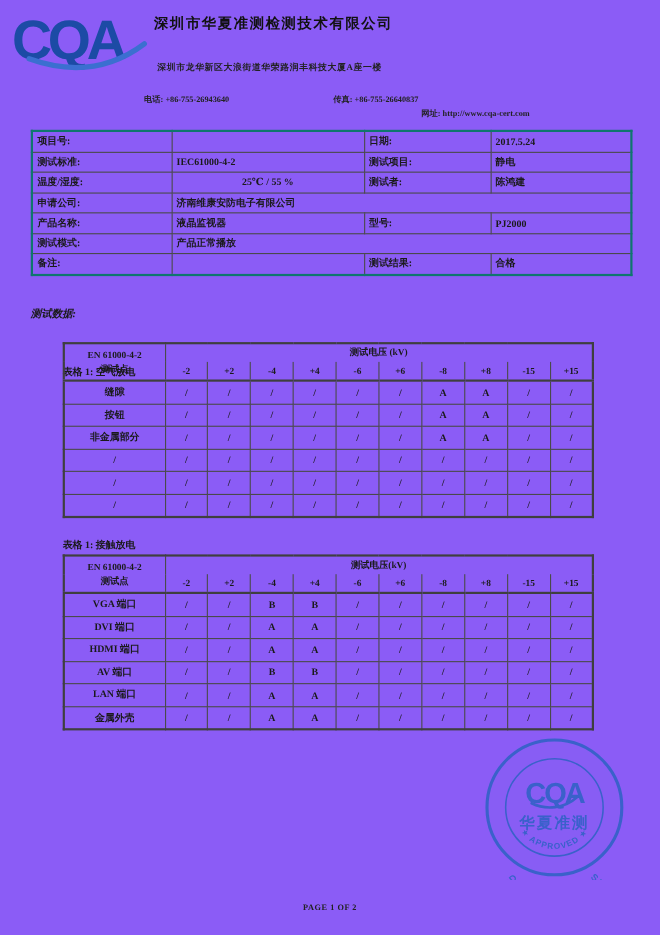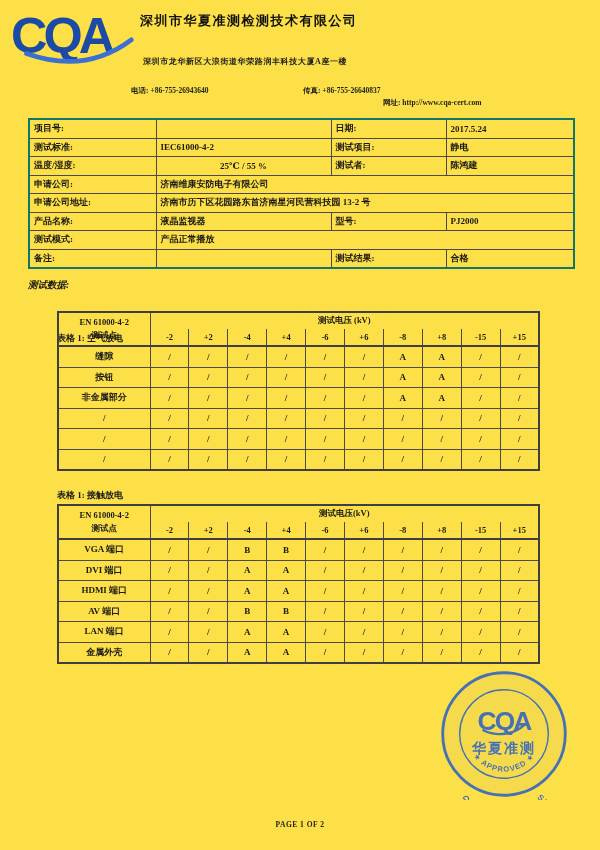--- a/index.html
+++ b/index.html
@@ -1,17 +1,17 @@
 <!DOCTYPE html>
 <html><head>
 <meta charset="utf-8">
 <style>
   html,body{margin:0;padding:0;background:#e8e8e8;}
   .page{
-    position:relative;width:600px;height:850px;background:#fde047;
+    position:relative;width:600px;height:850px;background:#8b5cf6;
     font-family:"Liberation Serif","DejaVu Serif",serif;
     color:#1a1a1a;font-weight:bold;overflow:hidden;margin:0 auto;
   }
   .abs{position:absolute;}
   
   .logo{left:10px;top:5px;width:128px;height:64px;}
   .company-name{left:140px;top:12px;font-size:13px;letter-spacing:1.5px;color:#111;}
   .address{left:143px;top:56px;font-size:8px;letter-spacing:.6px;color:#222;}
   .contacts{left:131px;top:86px;width:460px;height:12px;font-size:7.5px;color:#222;}
   .contacts .c-phone{position:absolute;left:0;top:0;}
@@ -86,24 +86,20 @@
       </tr>
       <tr>
         <td>温度/湿度:</td>
         <td class="center">25℃  /  55   %</td>
         <td>测试者:</td>
         <td>陈鸿建</td>
       </tr>
       <tr>
         <td>申请公司:</td>
         <td colspan="3">济南维康安防电子有限公司</td>
-      </tr>
-      <tr>
-        <td>申请公司地址:</td>
-        <td colspan="3">济南市历下区花园路东首济南星河民营科技园 13-2 号</td>
       </tr>
       <tr>
         <td>产品名称:</td>
         <td>液晶监视器</td>
         <td>型号:</td>
         <td>PJ2000</td>
       </tr>
       <tr>
         <td>测试模式:</td>
         <td colspan="3">产品正常播放</td>

